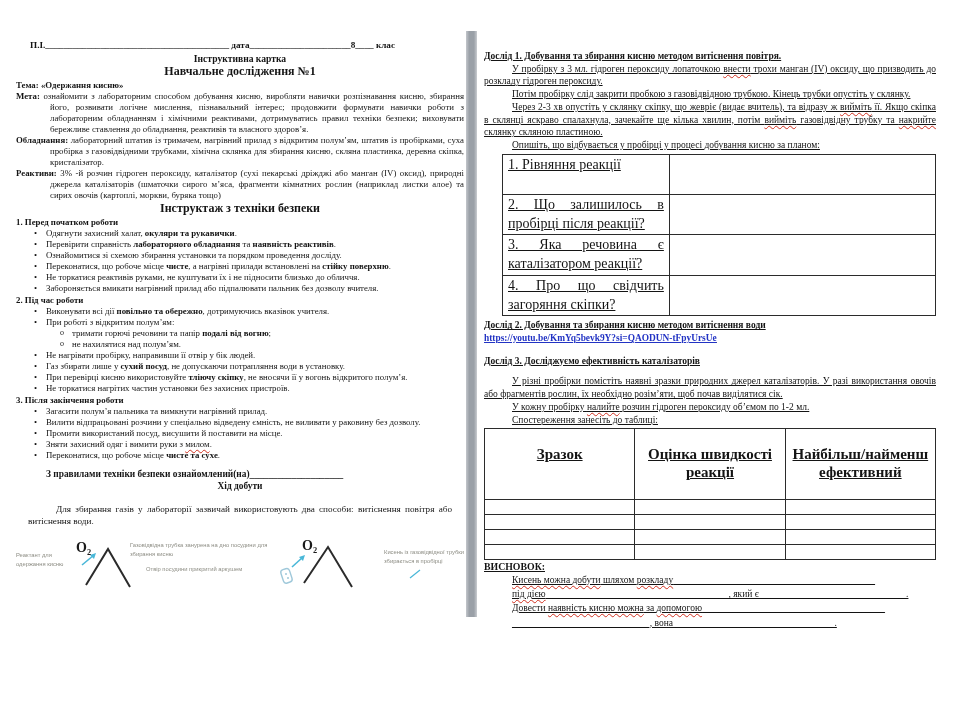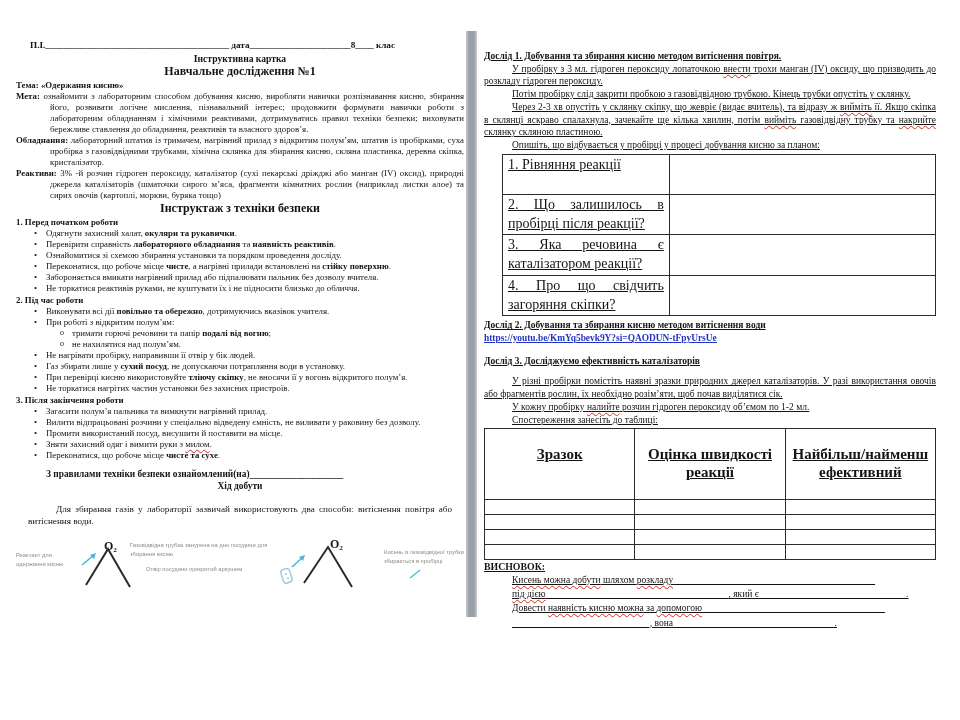--- a/index.html
+++ b/index.html
@@ -24,21 +24,21 @@
   .ack{font-weight:bold;font-size:9.4px;margin:8px 0 0 30px;}
   .hid{font-weight:bold;font-size:9.4px;text-align:center;margin:0;}
   .intro{margin:12px;text-indent:28px;text-align:justify;font-size:9.2px;}
   .b{font-weight:bold;}
   .sq{text-decoration-line:underline;text-decoration-style:wavy;text-decoration-color:#d03020;
       text-decoration-thickness:1px;text-underline-offset:2px;}
 
   
   .diag{position:relative;height:70px;margin-top:8px;font-family:"Liberation Sans", sans-serif;}
   .dlabel{position:absolute;font-size:5.8px;line-height:1.45;color:#8d8d84;}
-  .o2{position:absolute;font-family:"Liberation Serif", serif;font-weight:bold;font-size:12px;color:#1a1a1a;margin-left:28px;}
+  .o2{position:absolute;font-family:"Liberation Serif", serif;font-weight:bold;font-size:14px;color:#1a1a1a;}
   .dsvg{position:absolute;}
 
   
   .divider{position:absolute;left:466px;top:31px;width:11px;height:586px;
            background:linear-gradient(to right,#c3c6cb,#9aa0a7 30%,#9aa0a7 72%,#c9ccd0);}
 
   
   .right-page{position:absolute;left:484px;top:50px;width:452px;font-size:9.5px;line-height:1.34;text-decoration:underline;}
   .right-page p{margin:0;text-align:justify;text-indent:28px;}
   .d-title{font-weight:bold;text-indent:0 !important;text-align:left !important;margin:0;}
@@ -74,22 +74,22 @@
     <p class="hang"><span class="lead">Обладнання:</span> <span>лабораторний штатив із тримачем, нагрівний прилад з відкритим полум’ям, штатив із пробірками, суха пробірка з газовідвідними трубками, хімічна склянка для збирання кисню, скляна пластинка, деревна скіпка, кристалізатор.</span></p>
     <p class="hang"><span class="lead">Реактиви:</span> <span>3% -й розчин гідроген пероксиду, каталізатор (сухі пекарські дріжджі або манган (IV) оксид), природні джерела каталізаторів (шматочки сирого м’яса, фрагменти кімнатних рослин (наприклад листки алое) та сирих овочів (картоплі, моркви, буряка тощо)</span></p>
     <p class="ctr t2">Інструктаж з техніки безпеки</p>
 
     <p class="sec-title">1. Перед початком роботи</p>
     <ul class="blts">
       <li><span>Одягнути захисний халат, </span><span class="b">окуляри та рукавички</span><span>.</span></li>
       <li><span>Перевірити справність </span><span class="b">лабораторного обладнання</span><span> та </span><span class="b">наявність реактивів</span><span>.</span></li>
       <li><span>Ознайомитися зі схемою збирання установки та порядком проведення досліду.</span></li>
       <li><span>Переконатися, що робоче місце </span><span class="b">чисте</span><span>, а нагрівні прилади встановлені на </span><span class="b">стійку поверхню</span><span>.</span></li>
+      <li><span>Не торкатися реактивів руками, не куштувати їх і не підносити близько до обличчя.</span></li>
       <li><span>Забороняється вмикати нагрівний прилад або підпалювати пальник без дозволу вчителя.</span></li>
-      <li><span>Не торкатися реактивів руками, не куштувати їх і не підносити близько до обличчя.</span></li>
     </ul>
 
     <p class="sec-title">2. Під час роботи</p>
     <ul class="blts">
       <li><span>Виконувати всі дії </span><span class="b">повільно та обережно</span><span>, дотримуючись вказівок учителя.</span></li>
       <li><span><span>При роботі з відкритим полум’ям:</span></span>
         <ul class="sub">
           <li><span>тримати горючі речовини та папір </span><span class="b">подалі від вогню</span><span>;</span></li>
           <li><span>не нахилятися над полум’ям.</span></li>
         </ul>

